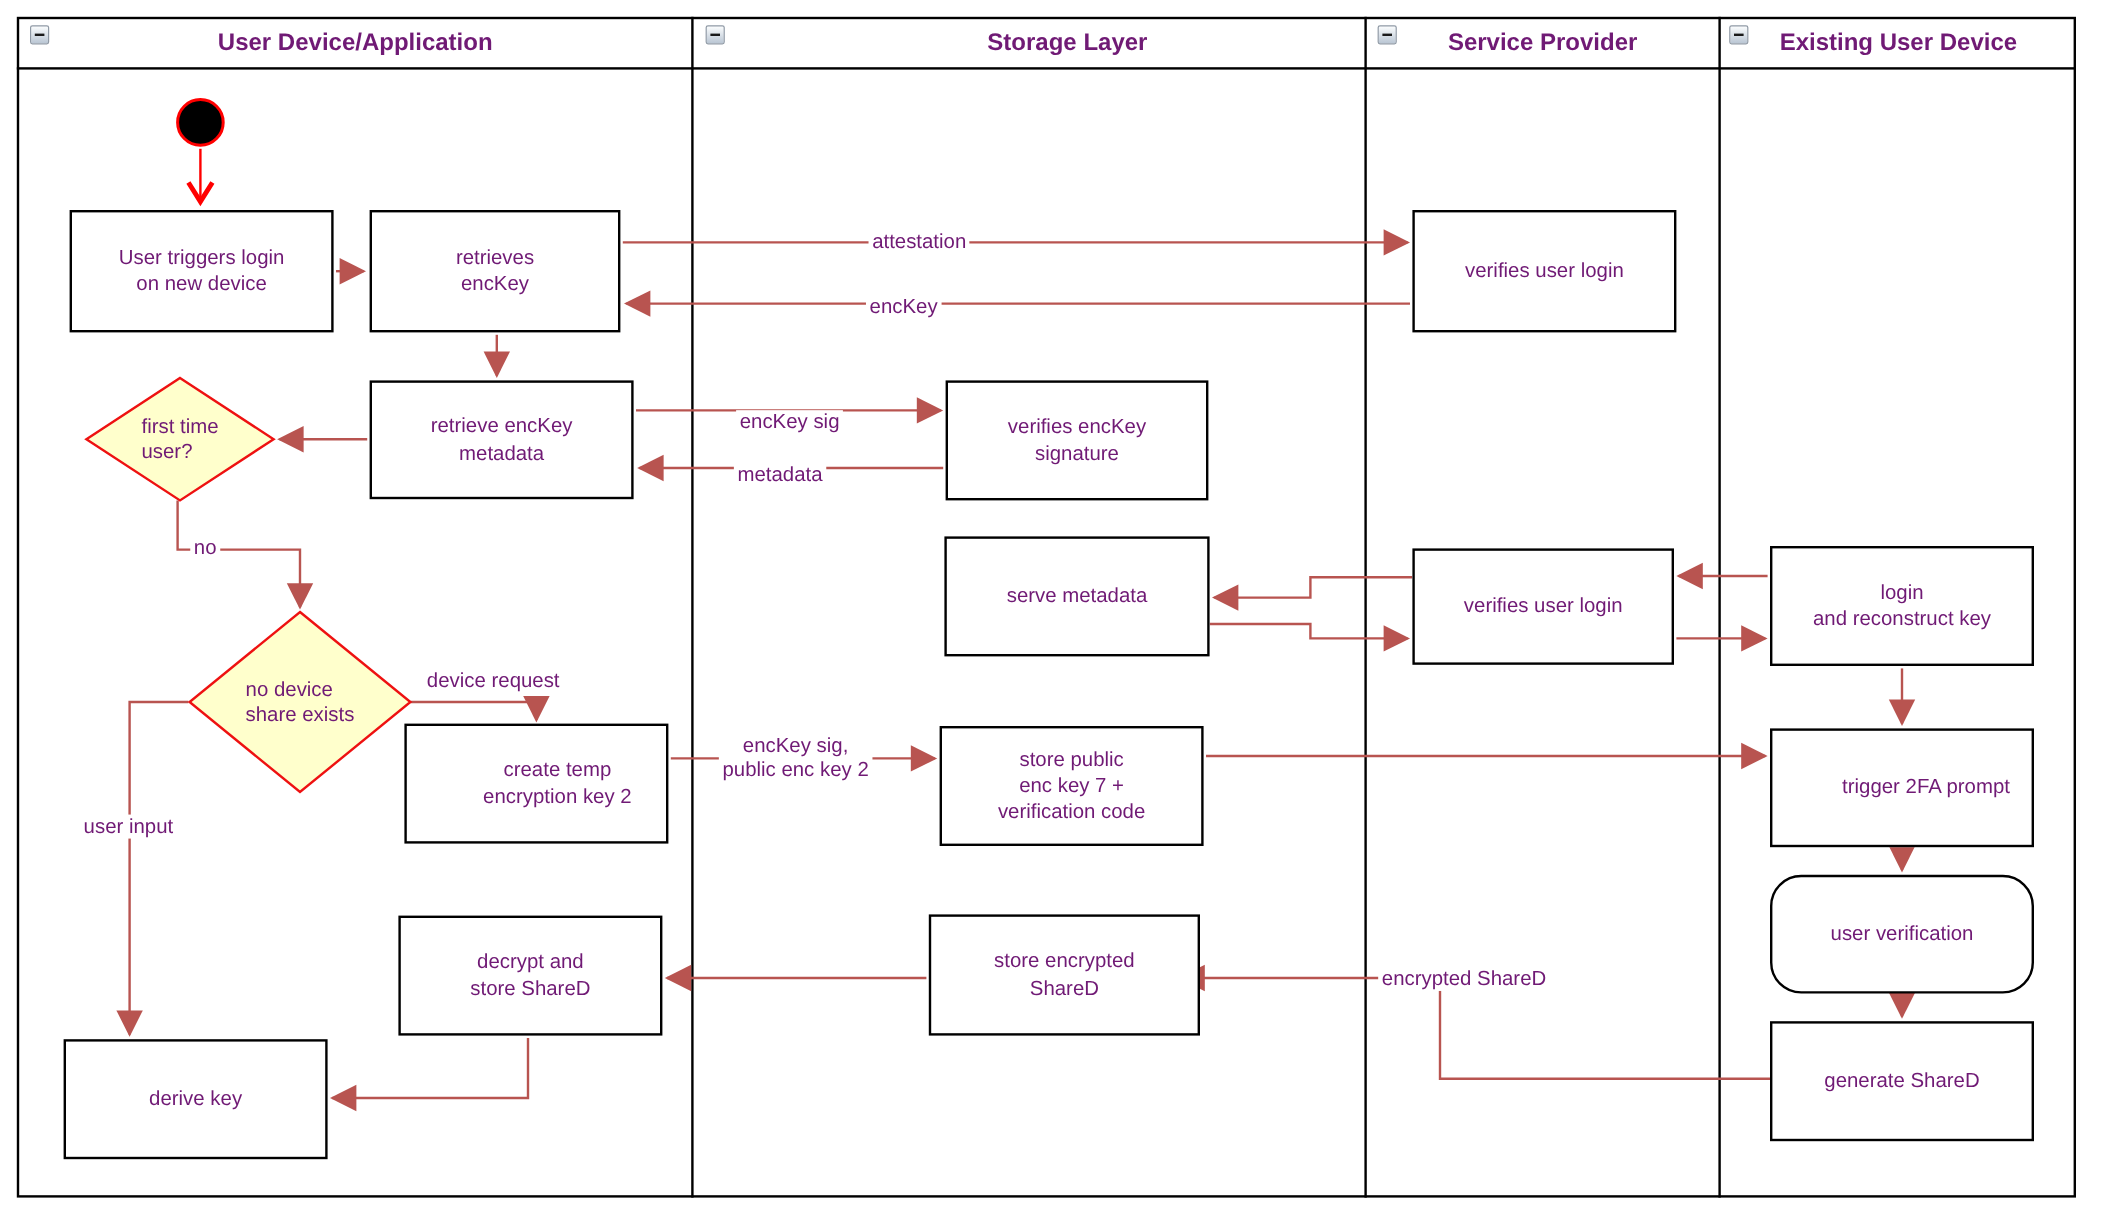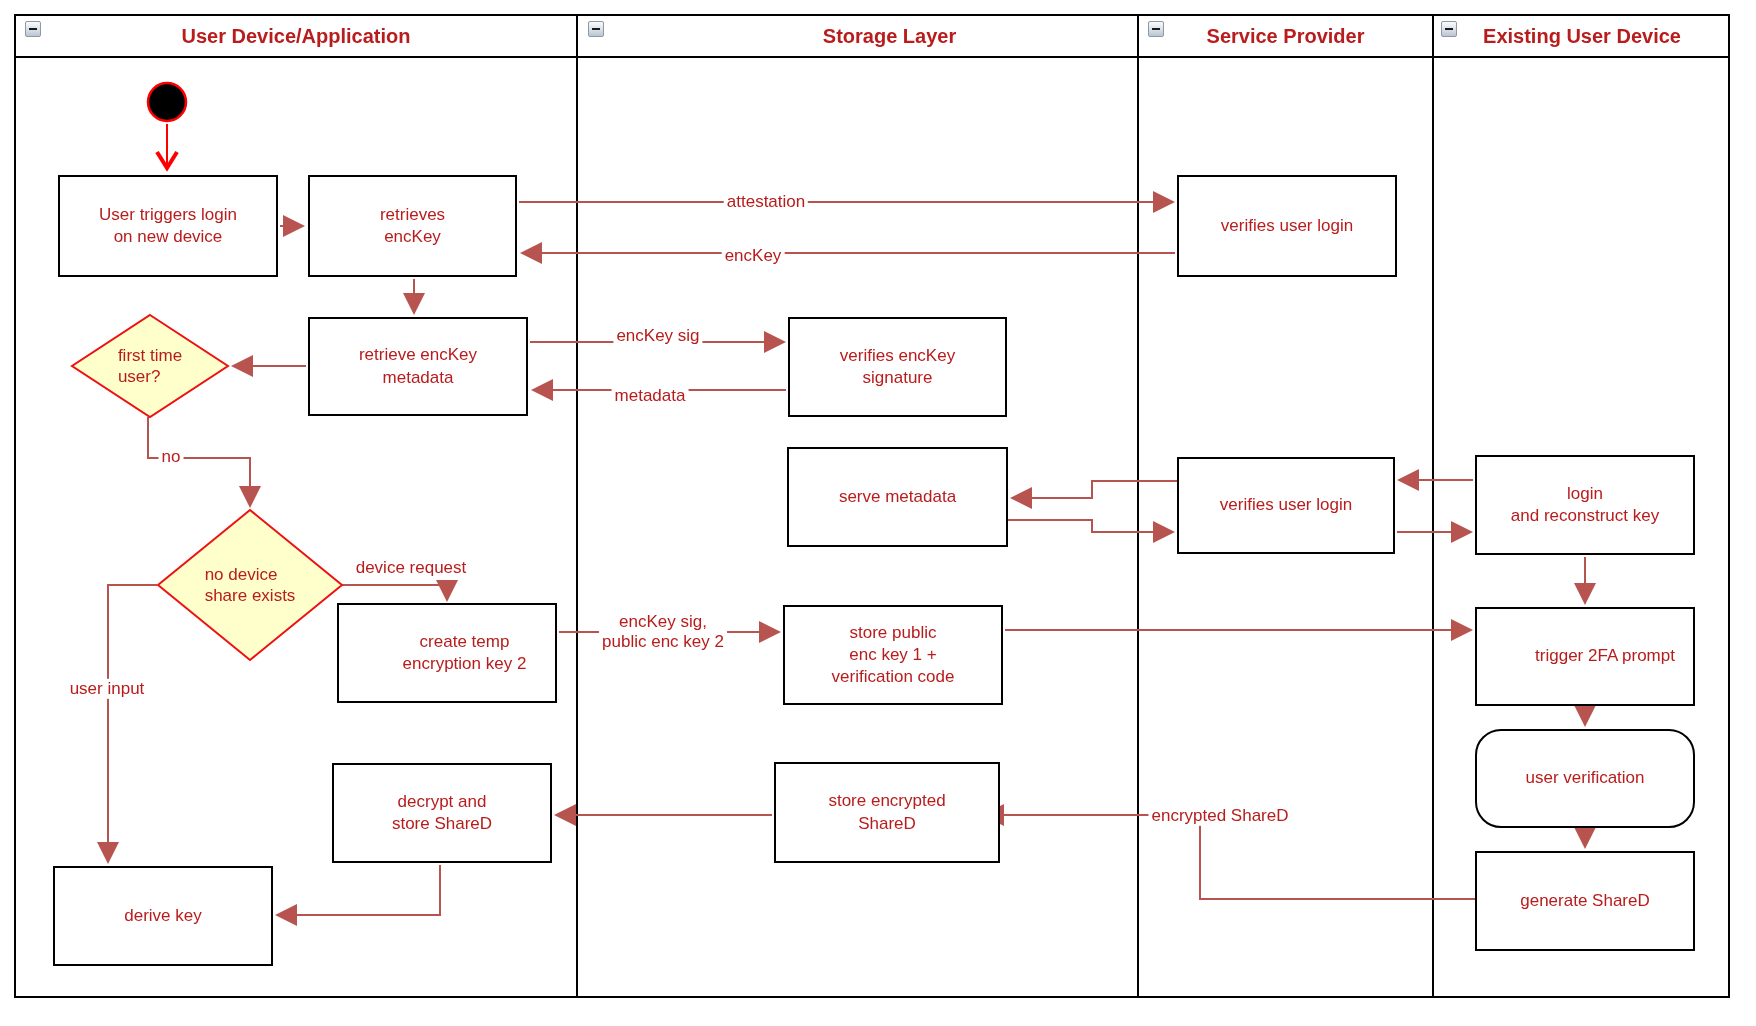--- a/index.html
+++ b/index.html
@@ -1,17 +1,17 @@
 <!DOCTYPE html>
 <html><head>
 <meta charset="utf-8">
 <style>
   html,body{margin:0;padding:0;background:#fff;}
   .canvas{position:relative;width:1756px;height:1026px;background:#ffffff;
-          font-family:"Liberation Sans",sans-serif;color:#b91c1c;overflow:hidden;}
+          font-family:"Liberation Sans",sans-serif;color:#701a75;overflow:hidden;}
   .pool{position:absolute;left:14px;top:14px;width:1716px;height:984px;
         border:2px solid #000;box-sizing:border-box;background:#fff;}
   .hline{position:absolute;background:#000;height:2px;}
   .vline{position:absolute;background:#000;width:2px;}
   .lane-title{position:absolute;top:14px;height:44px;display:flex;align-items:center;
               justify-content:center;font-weight:bold;font-size:20px;}
   .collapse-btn{position:absolute;width:16px;height:16px;box-sizing:border-box;
                 border:1px solid #8f99a5;border-radius:2px;
                 background:linear-gradient(#fbfdfe,#bac6d4);
                 display:flex;align-items:center;justify-content:center;}
@@ -111,34 +111,34 @@
 metadata</div>
   <div class="node" style="left:788px;top:317px;width:219px;height:100px;">verifies encKey
 signature</div>
   <div class="node" style="left:787px;top:447px;width:221px;height:100px;">serve metadata</div>
   <div class="node" style="left:1177px;top:457px;width:218px;height:97px;">verifies user login</div>
   <div class="node" style="left:1475px;top:455px;width:220px;height:100px;">login
 and reconstruct key</div>
   <div class="node" style="left:337px;top:603px;width:220px;height:100px;padding-left:35px;">create temp
 encryption key 2</div>
   <div class="node" style="left:783px;top:605px;width:220px;height:100px;">store public
-enc key 1 +
+enc key 7 +
 verification code</div>
   <div class="node" style="left:1475px;top:607px;width:220px;height:99px;padding-left:40px;">trigger 2FA prompt</div>
   <div class="node" style="left:1475px;top:729px;width:220px;height:99px;border-radius:26px;">user verification</div>
   <div class="node" style="left:774px;top:762px;width:226px;height:101px;">store encrypted
 ShareD</div>
   <div class="node" style="left:332px;top:763px;width:220px;height:100px;">decrypt and
 store ShareD</div>
   <div class="node" style="left:1475px;top:851px;width:220px;height:100px;">generate ShareD</div>
   <div class="node" style="left:53px;top:866px;width:220px;height:100px;">derive key</div>
 
   <div class="edge-label" style="left:766px;top:202px;text-align:right;">attestation</div>
   <div class="edge-label" style="left:753px;top:256px;">encKey</div>
-  <div class="edge-label" style="left:658px;top:336px;">encKey sig</div>
+  <div class="edge-label" style="left:658px;top:352px;">encKey sig</div>
   <div class="edge-label" style="left:650px;top:396px;">metadata</div>
   <div class="edge-label" style="left:171px;top:457px;">no</div>
   <div class="edge-label" style="left:411px;top:568px;">device request</div>
   <div class="edge-label" style="left:663px;top:632px;">encKey sig,
 public enc key 2</div>
   <div class="edge-label" style="left:107px;top:689px;">user input</div>
   <div class="edge-label" style="left:1220px;top:816px;">encrypted ShareD</div>
 
 </div>
 

